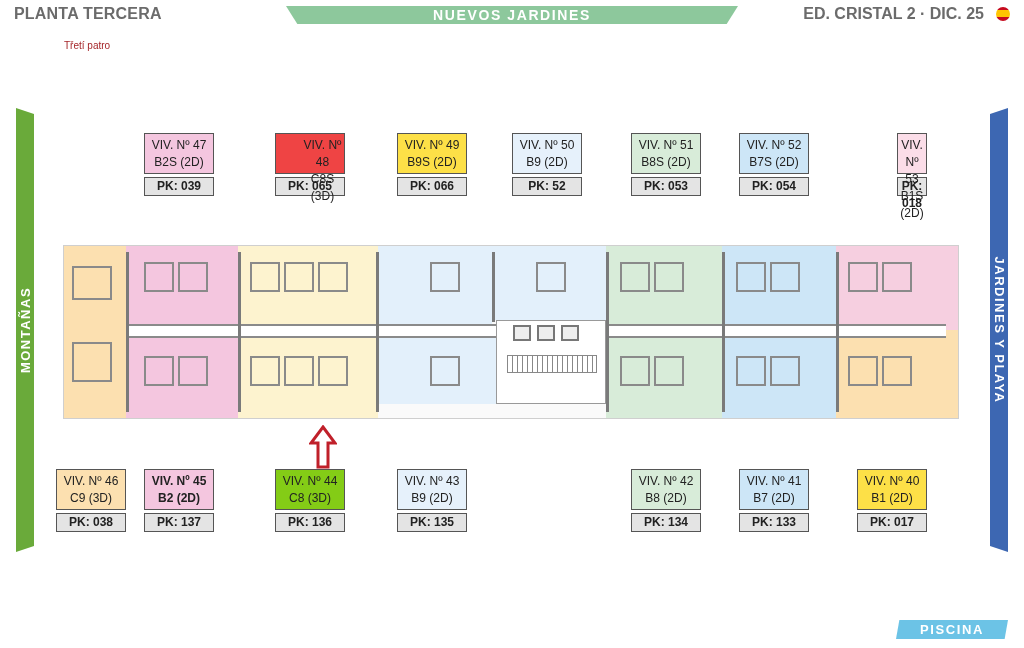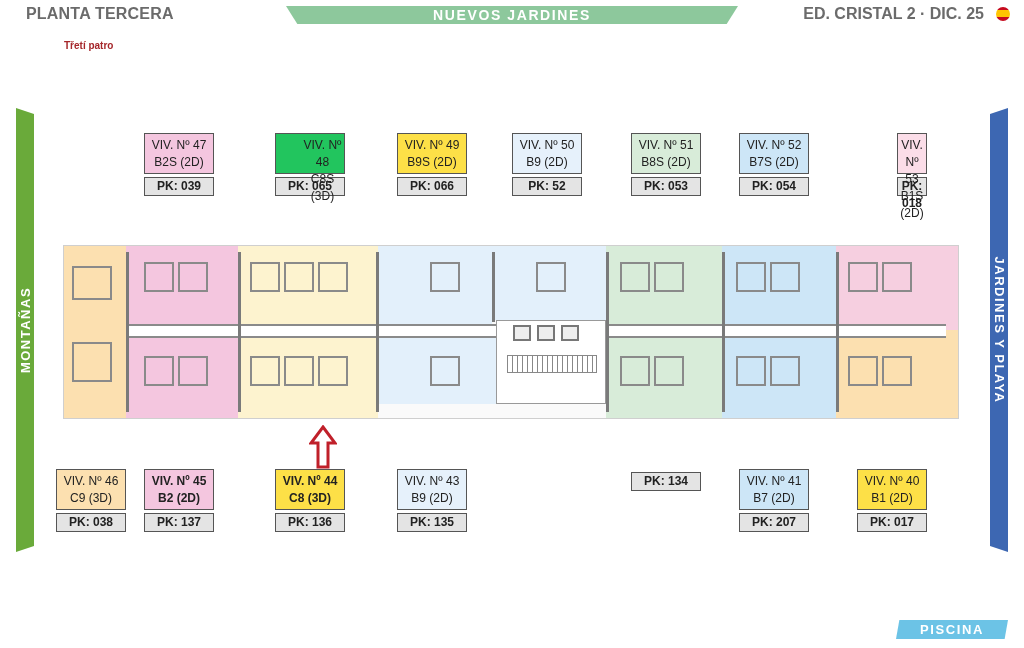--- a/index.html
+++ b/index.html
@@ -1,19 +1,19 @@
 <!DOCTYPE html>
 <html><head>
 <meta charset="utf-8">
 <style>
   * { box-sizing: border-box; margin: 0; padding: 0; }
   body { width: 1024px; height: 648px; background: #ffffff; position: relative; overflow: hidden; font-family: "Liberation Sans", sans-serif; }
   .abs { position: absolute; }
-  .title-left { left: 26px; top: 5px; font-size: 16px; font-weight: bold; color: #6b6b6b; letter-spacing: 0.2px; }
-  .subtitle { left: 64px; top: 40px; font-size: 10px; font-weight: bold; color: #a5262a; }
+  .title-left { left: 14px; top: 5px; font-size: 16px; font-weight: bold; color: #6b6b6b; letter-spacing: 0.2px; }
+  .subtitle { left: 64px; top: 40px; font-size: 10px; font-weight: normal; color: #a5262a; }
   .title-right { right: 14px; top: 5px; font-size: 16px; font-weight: bold; color: #6b6b6b; display: flex; align-items: center; gap: 12px; }
   .flag { width: 14px; height: 14px; border-radius: 50%; background: linear-gradient(#c60b1e 0 25%, #ffc400 25% 75%, #c60b1e 75%); display: inline-block; }
   .banner-top { left: 286px; top: 6px; width: 452px; height: 18px; background: #8dc89c; clip-path: polygon(0 0, 100% 0, 97.5% 100%, 2.5% 100%); color: #fff; font-weight: bold; font-size: 14px; letter-spacing: 1.6px; text-align: center; line-height: 19px; }
   .banner-piscina { left: 896px; top: 620px; width: 112px; height: 19px; background: #6cc3e6; clip-path: polygon(3% 0, 100% 0, 97% 100%, 0 100%); color: #fff; font-weight: bold; font-size: 13px; letter-spacing: 1.6px; text-align: center; line-height: 19px; }
   .side-left { left: 16px; top: 108px; width: 18px; height: 444px; background: #6aaa3a; clip-path: polygon(0 0, 100% 6px, 100% calc(100% - 6px), 0 100%); }
   .side-right { left: 990px; top: 108px; width: 18px; height: 444px; background: #3d67b2; clip-path: polygon(0 6px, 100% 0, 100% 100%, 0 calc(100% - 6px)); }
   .side-text { position: absolute; color: #fff; font-weight: bold; font-size: 13px; letter-spacing: 1.5px; white-space: nowrap; left: 50%; top: 50%; }
   .side-left .side-text { transform: translate(-50%, -50%) rotate(-90deg); }
   .side-right .side-text { transform: translate(-50%, -50%) rotate(90deg); }
   .unit { position: absolute; width: 70px; }
@@ -49,21 +49,21 @@
 <div class="abs banner-piscina">PISCINA</div>
 
 <div class="unit" style="left:144px; top:133px;">
   <div class="unit-label" style="background:#f4c6df;">
       <div>VIV. Nº 47</div>
       <div>B2S (2D)</div>
     </div>
   <div class="unit-pk">PK: 039</div>
 </div>
 <div class="unit" style="left:275px; top:133px;">
-  <div class="unit-label" style="background:#22c55e;padding-left:25px;">
+  <div class="unit-label" style="background:#ef4444;padding-left:25px;">
       <div>VIV. Nº 48</div>
       <div>C8S (3D)</div>
     </div>
   <div class="unit-pk">PK: 065</div>
 </div>
 <div class="unit" style="left:397px; top:133px;">
   <div class="unit-label" style="background:#fde047;">
       <div>VIV. Nº 49</div>
       <div>B9S (2D)</div>
     </div>
@@ -174,42 +174,46 @@
   <div class="unit-pk">PK: 038</div>
 </div>
 <div class="unit" style="left:144px; top:469px;">
   <div class="unit-label" style="background:#f4c6df;font-weight:bold;">
       <div>VIV. Nº 45</div>
       <div>B2 (2D)</div>
     </div>
   <div class="unit-pk">PK: 137</div>
 </div>
 <div class="unit" style="left:275px; top:469px;">
-  <div class="unit-label" style="background:#fde047;font-weight:bold;">
+  <div class="unit-label" style="background:#84cc16;">
       <div>VIV. Nº 44</div>
       <div>C8 (3D)</div>
     </div>
   <div class="unit-pk">PK: 136</div>
 </div>
 <div class="unit" style="left:397px; top:469px;">
   <div class="unit-label" style="background:#e6f1fb;">
       <div>VIV. Nº 43</div>
       <div>B9 (2D)</div>
     </div>
   <div class="unit-pk">PK: 135</div>
 </div>
 <div class="unit" style="left:631px; top:469px;">
+  <div class="unit-label" style="background:#d8ecd9;">
+      <div>VIV. Nº 42</div>
+      <div>B8 (2D)</div>
+    </div>
   <div class="unit-pk">PK: 134</div>
 </div>
 <div class="unit" style="left:739px; top:469px;">
   <div class="unit-label" style="background:#cde6f7;">
       <div>VIV. Nº 41</div>
       <div>B7 (2D)</div>
     </div>
-  <div class="unit-pk">PK: 207</div>
+  <div class="unit-pk">PK: 133</div>
 </div>
 <div class="unit" style="left:857px; top:469px;">
   <div class="unit-label" style="background:#fde047;">
       <div>VIV. Nº 40</div>
       <div>B1 (2D)</div>
     </div>
   <div class="unit-pk">PK: 017</div>
 </div>
 
 </body></html>

